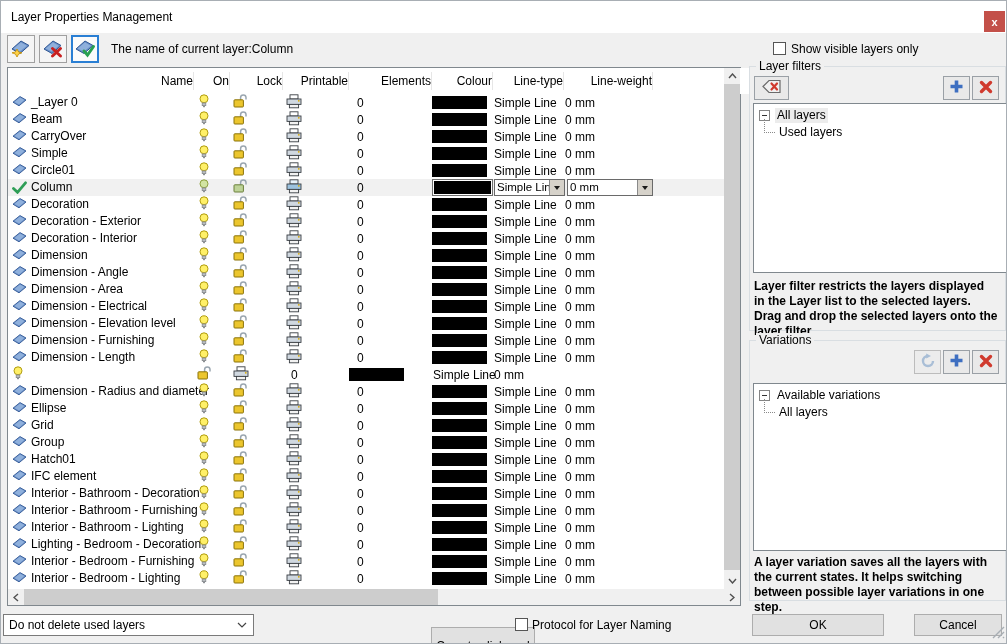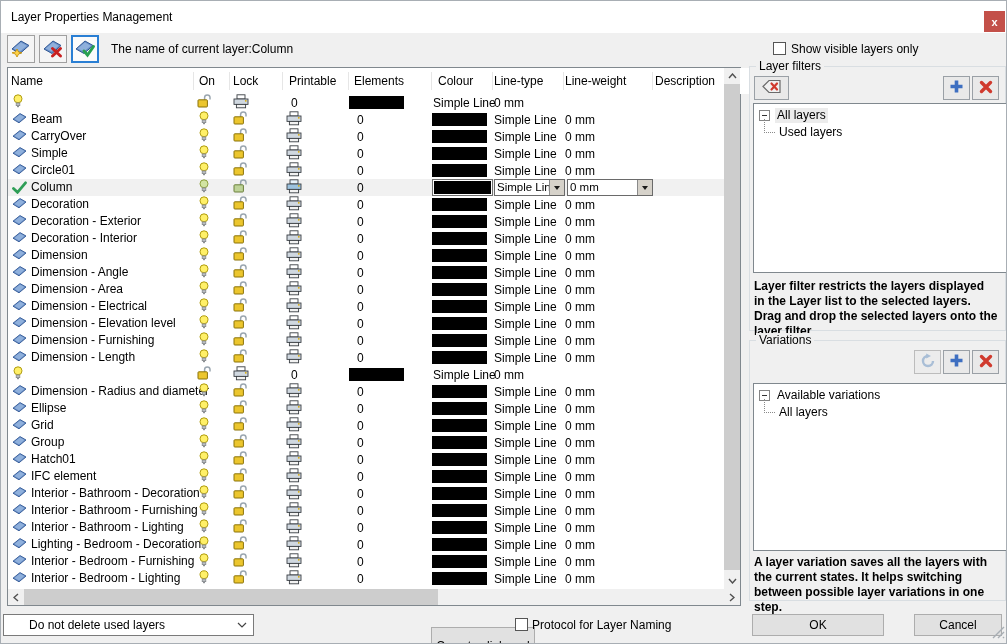--- a/index.html
+++ b/index.html
@@ -15,21 +15,21 @@
   
   .toolbar{position:absolute;left:0;top:32px;width:746px;height:32px;background:#f0f0f0;}
   .tbtn{position:absolute;top:2px;width:28px;height:28px;background:#f5f5f5;border:1px solid #a0a0a0;
     display:flex;align-items:center;justify-content:center;box-sizing:border-box;}
   .tbtn.active{border:2px solid #2a7fd4;background:#fbfbfb;}
   .cur-layer-label{position:absolute;left:110px;top:0;line-height:32px;}
 
   
   .table{position:absolute;left:6px;top:66px;width:734px;height:539px;background:#fff;border:1px solid #80888e;box-sizing:border-box;}
   .thead{position:absolute;left:0;top:0;width:820px;height:26px;display:grid;
-    grid-template-columns:186px 36px 53px 66px 83px 61px 71px 89px 1fr;align-items:center;background:#fff;}
+    grid-template-columns:186px 36px 53px 66px 83px 61px 71px 89px 1fr;align-items:center;background:#fff;text-align:right;}
   .hc{padding-left:4px;border-right:1px solid #e6e6e6;height:18px;line-height:18px;overflow:hidden;white-space:nowrap;}
   .hc:nth-child(1){padding-left:3px;}
   .hc:nth-child(2){padding-left:5px;}
   .hc:nth-child(3){padding-left:3px;}
   .hc:nth-child(4){padding-left:6px;}
   .hc:nth-child(5){padding-left:5px;}
   .hc:nth-child(6){padding-left:6px;}
   .hc:nth-child(7){padding-left:1px;}
   .hc:nth-child(8){padding-left:1px;}
   .hc:nth-child(9){padding-left:2px;border-right:none;}
@@ -81,21 +81,21 @@
   .va-up{top:0;left:0;}
   .va-down{bottom:0;left:0;}
   .hscroll{position:absolute;left:0;right:0;bottom:0;height:16px;background:#f0f0f0;}
   .hthumb{position:absolute;left:16px;top:0;height:16px;width:414px;background:#cdcdcd;}
   .ha-left{left:0;top:0;}
   .ha-right{right:0;top:0;}
 
   
   .selectbox{position:absolute;left:2px;top:613px;width:251px;height:22px;background:#fff;border:1px solid #7a7a7a;
     box-sizing:border-box;display:flex;align-items:center;cursor:pointer;}
-  .selectbox .sel-text{flex:1;padding-left:5px;margin-left:20px;}
+  .selectbox .sel-text{flex:1;padding-left:5px;}
   .selectbox .sel-arrow{width:22px;display:flex;align-items:center;justify-content:center;}
   .pushbtn{position:absolute;background:#e1e1e1;border:1px solid #adadad;box-sizing:border-box;
     display:flex;align-items:center;justify-content:center;cursor:pointer;}
   .copybtn{left:403px;top:626px;width:104px;height:37px;margin-left:27px;}
   .cb{display:inline-block;width:13px;height:13px;background:#fff;border:1px solid #555;box-sizing:border-box;}
   .protocol-wrap{position:absolute;left:514px;top:612px;height:23px;display:flex;align-items:center;gap:4px;}
 
   
   .showvis-wrap{position:absolute;left:752px;top:41px;height:16px;display:flex;gap:5px;padding-left:20px;}
   .group{position:absolute;left:748px;width:257px;border:1px solid #d9dee2;box-sizing:border-box;background:#f0f0f0;}
@@ -174,20 +174,30 @@
       <div class="hc">Lock</div>
       <div class="hc">Printable</div>
       <div class="hc">Elements</div>
       <div class="hc">Colour</div>
       <div class="hc">Line-type</div>
       <div class="hc">Line-weight</div>
       <div class="hc">Description</div>
     </div>
     <div class="tbody">
         <div class="trow">
+    <div class="cell c-name">
+      <span class="icon-diamond">
+        <svg width="15" height="13" viewBox="0 0 15 13">
+          <polygon points="1,7.2 8,1.6 14,5 7,10.8" fill="#6b91c8" stroke="#2f5694" stroke-width="0.9"></polygon>
+          <polygon points="2.5,6.9 8,2.6 12.4,5.1 7.1,9.4" fill="#8fb0dc"></polygon>
+        </svg>
+      </span>
+
+      <span class="rowname">_Layer 0</span>
+    </div>
     <div class="cell c-on">
       <span>
         <svg width="10" height="14" viewBox="0 0 10 14">
           <circle class="bulb-glass" cx="5" cy="4.8" r="4"></circle>
           <rect class="bulb-base" x="3.2" y="9" width="3.6" height="2.6"></rect>
           <rect x="4" y="11.8" width="2" height="1.4" fill="#8a8e92"></rect>
         </svg>
       </span>
     </div>
     <div class="cell c-lock">

